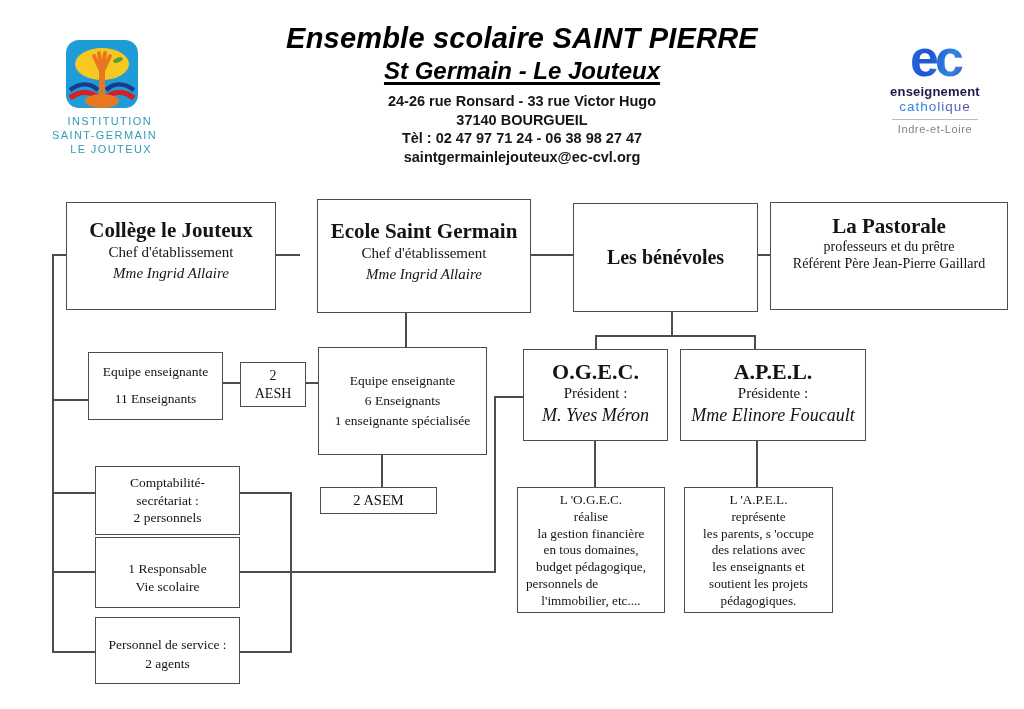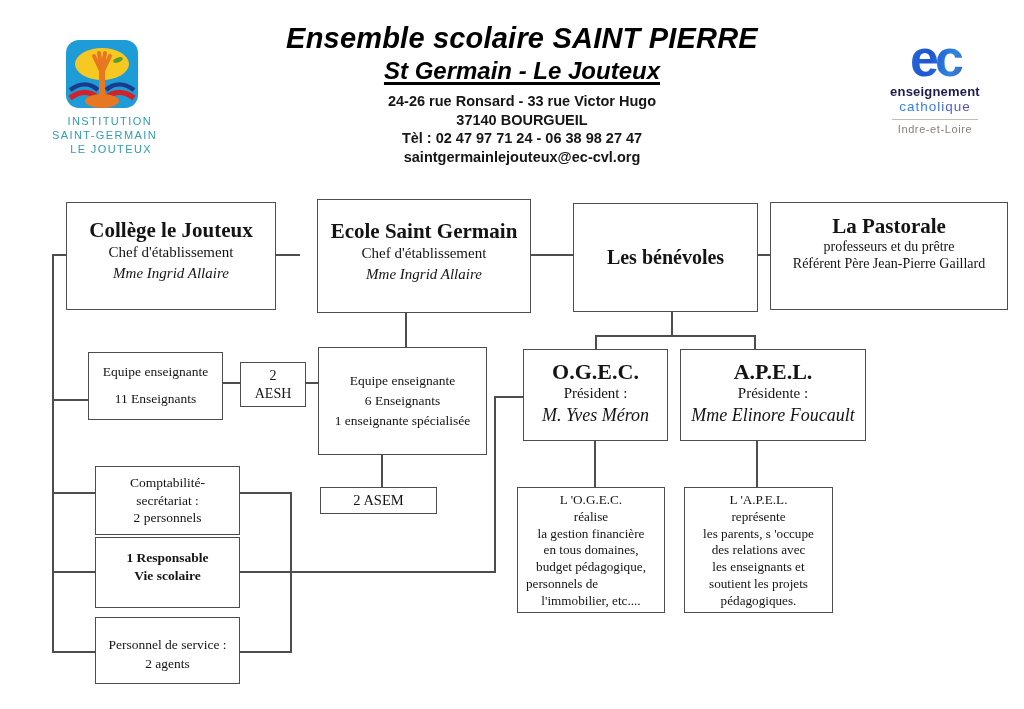--- a/index.html
+++ b/index.html
@@ -162,21 +162,21 @@
   <div class="box flexc" style="left:320px;top:487px;width:117px;height:27px;">
     <div class="t-sm" style="font-size:14.5px;line-height:1;">2 ASEM</div>
   </div>
 
   <div class="box flexc" style="left:95px;top:458px;width:145px;height:69px;margin-top:8px;">
     <div class="t-sm" style="line-height:1.3;">Comptabilité-</div>
     <div class="t-sm" style="line-height:1.3;">secrétariat :</div>
     <div class="t-sm" style="line-height:1.3;">2 personnels</div>
   </div>
 
-  <div class="box" style="left:95px;top:537px;width:145px;height:71px;padding-top:11px;font-weight:bold;">
+  <div class="box" style="left:95px;top:537px;width:145px;height:71px;padding-top:22px;">
     <div class="t-sm" style="line-height:1.3;">1 Responsable</div>
     <div class="t-sm" style="line-height:1.3;">Vie scolaire</div>
   </div>
 
   <div class="box flexc" style="left:95px;top:617px;width:145px;height:67px;padding-top:8px;">
     <div class="t-sm" style="line-height:1.35;">Personnel de service :</div>
     <div class="t-sm" style="line-height:1.35;">2 agents</div>
   </div>
 
   <div class="box" style="left:517px;top:487px;width:148px;height:126px;padding-top:4px;">

